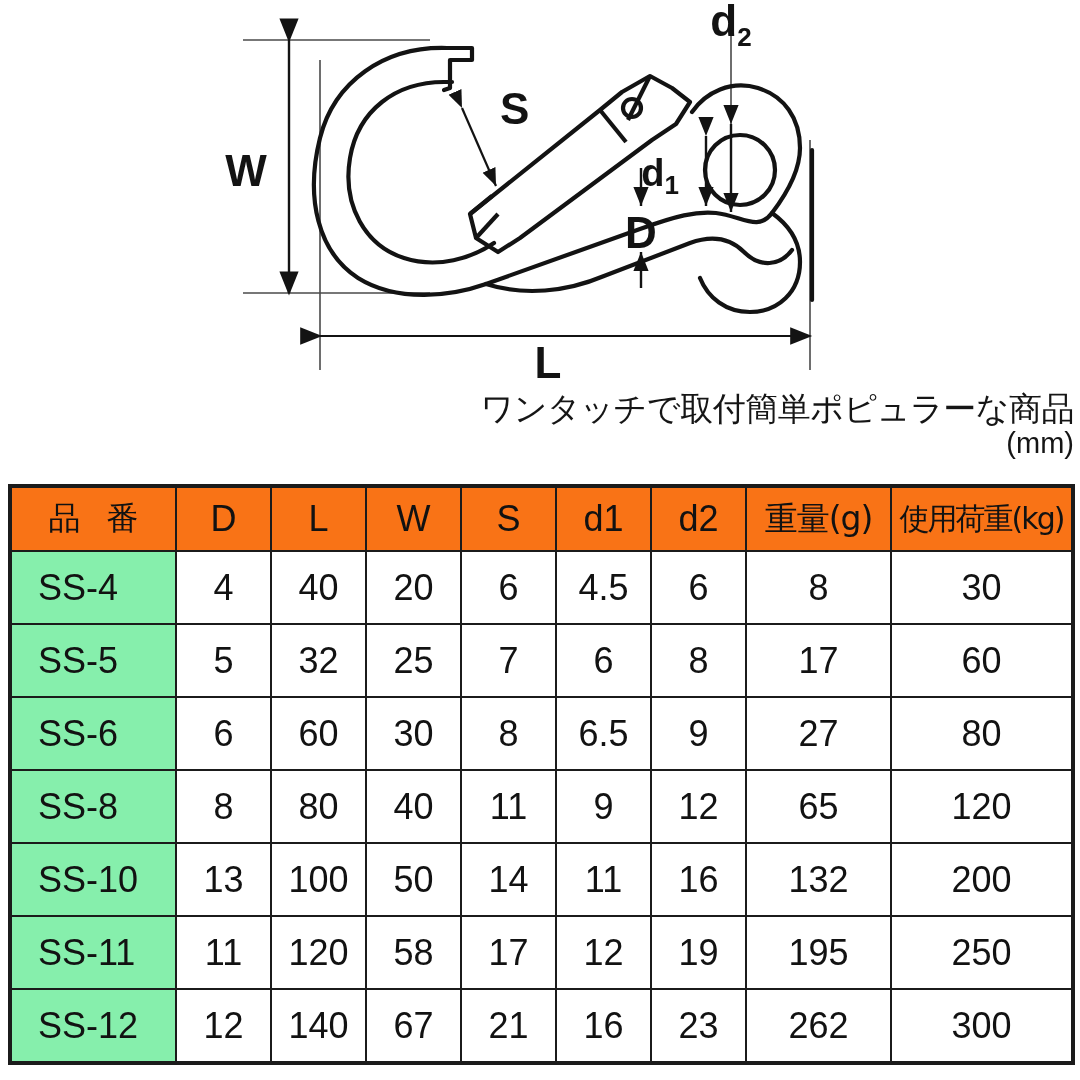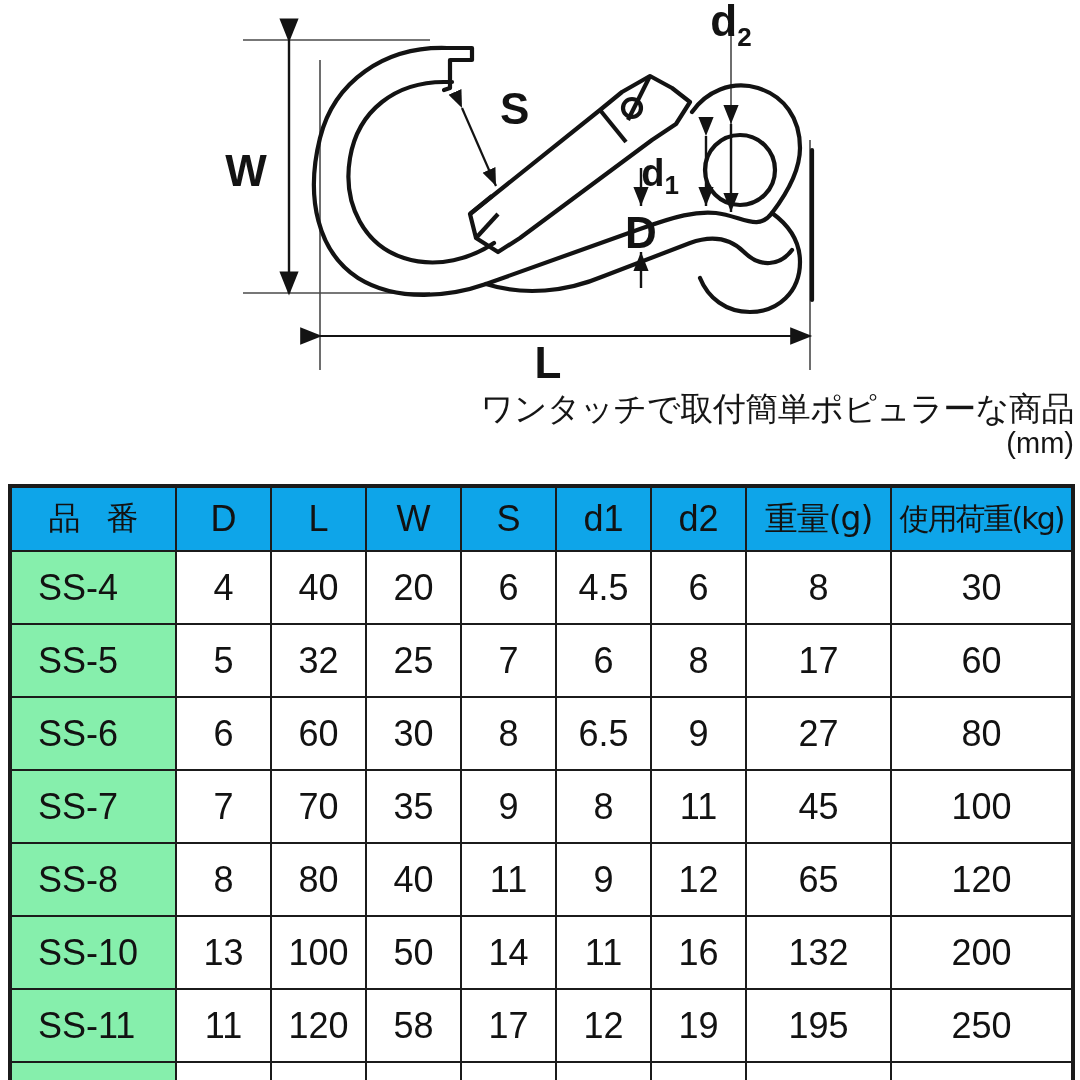--- a/index.html
+++ b/index.html
@@ -83,21 +83,21 @@
     padding: 0;
     text-align: center;
     vertical-align: middle;
     font-family: "Liberation Sans", "DejaVu Sans", sans-serif;
     font-size: 36px;
     font-weight: 400;
     color: #121212;
     background: #ffffff;
   }
   table#spec-table thead th {
-    background: #0ea5e9;
+    background: #f97316;
     height: 62px;
     font-weight: 400;
   }
   table#spec-table thead th.jp {
     font-family: "DejaVu Sans", "Liberation Sans", sans-serif;
     font-size: 33px;
     letter-spacing: -1px;
   }
   table#spec-table thead th.jp-wide {
     font-family: "DejaVu Sans", "Liberation Sans", sans-serif;
@@ -284,31 +284,20 @@
           <td>6</td>
           <td>60</td>
           <td>30</td>
           <td>8</td>
           <td>6.5</td>
           <td>9</td>
           <td>27</td>
           <td>80</td>
         </tr>
         <tr>
-          <td class="partno">SS-7</td>
-          <td>7</td>
-          <td>70</td>
-          <td>35</td>
-          <td>9</td>
-          <td>8</td>
-          <td>11</td>
-          <td>45</td>
-          <td>100</td>
-        </tr>
-        <tr>
           <td class="partno">SS-8</td>
           <td>8</td>
           <td>80</td>
           <td>40</td>
           <td>11</td>
           <td>9</td>
           <td>12</td>
           <td>65</td>
           <td>120</td>
         </tr>

